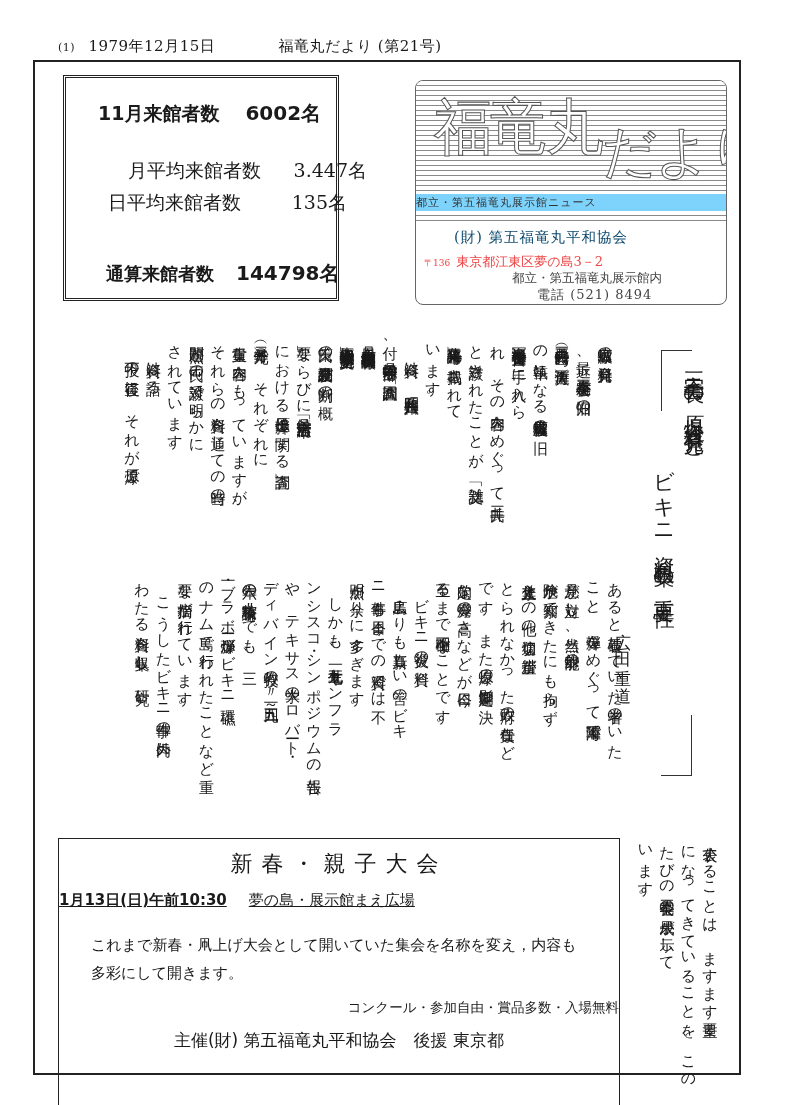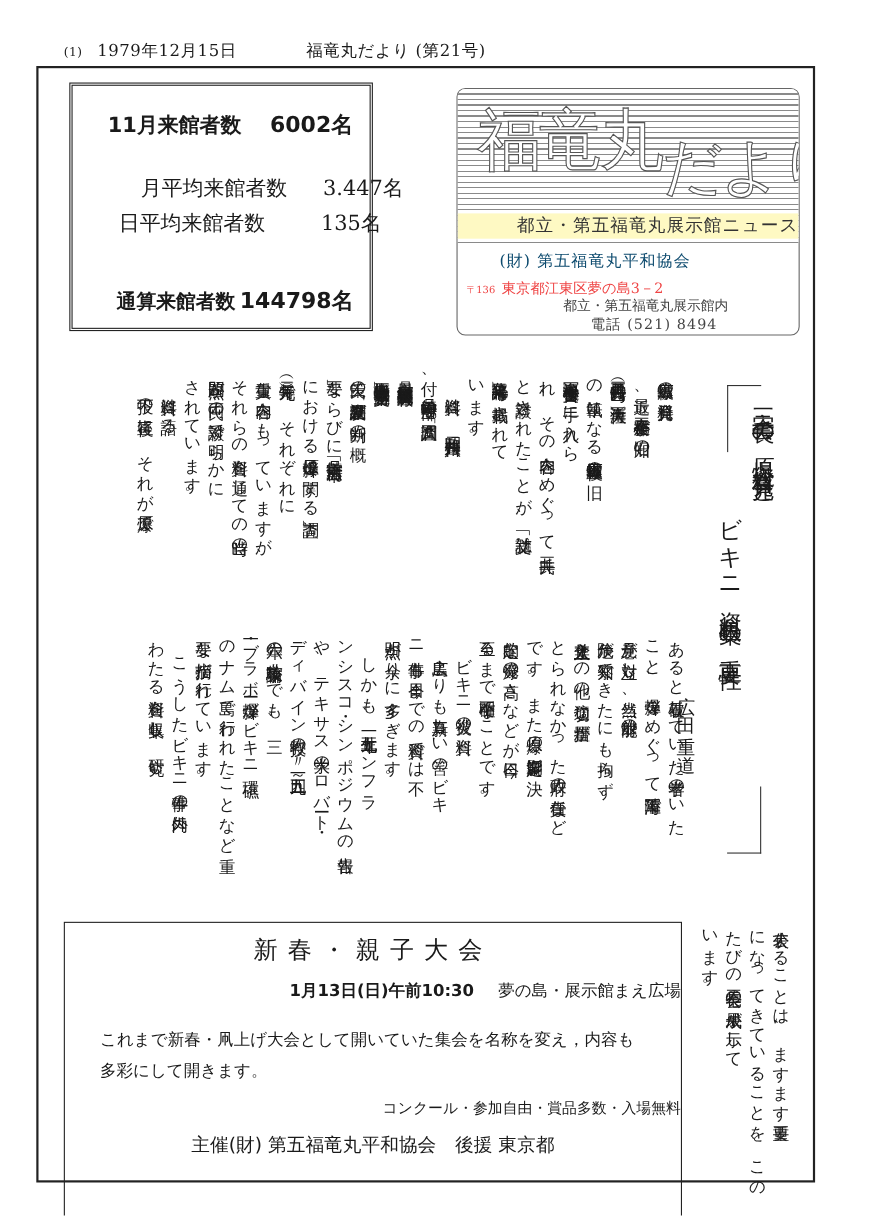--- a/index.html
+++ b/index.html
@@ -13,32 +13,32 @@
 
   
   .stats-box { left: 63px; top: 75px; width: 276px; height: 226px; border: 3px double #222; box-sizing: border-box; }
   .stat { position: absolute; white-space: nowrap; }
   .stat-main { left: 32px; top: 22px; font-family: "DejaVu Sans", sans-serif; font-weight: bold; font-size: 19px; }
   .stat-main .v { margin-left: 26px; font-size: 20px; }
   .stat-sub1 { left: 42px; top: 80px; font-size: 19px; margin-left: 20px; }
   .stat-sub2 { left: 42px; top: 112px; font-size: 19px; }
   .stat-sub1 .v, .stat-sub2 .v { display: inline-block; width: 96px; text-align: right; margin-left: 10px; }
   .stat-total { left: 40px; top: 182px; font-family: "DejaVu Sans", sans-serif; font-weight: bold; font-size: 18px; }
-  .stat-total .v { margin-left: 4px; font-size: 20px; }
+  .stat-total .v { margin-left: 22px; font-size: 20px; }
 
   
   .masthead { left: 415px; top: 80px; width: 312px; height: 225px; border: 1.5px solid #666; border-radius: 8px; box-sizing: border-box; overflow: hidden; }
   .mast-stripes { position: absolute; left: 0; top: 0; width: 100%; height: 140px;
      background: repeating-linear-gradient(to bottom, #ffffff 0px, #ffffff 4px, #8a8a8a 4px, #8a8a8a 5px); }
   .mast-title { position: absolute; left: 18px; top: 8px; font-size: 58px; color: #555; letter-spacing: -2px;
      font-family: "DejaVu Sans", sans-serif; font-weight: normal; white-space: nowrap; transform: scaleY(1.05);
      -webkit-text-stroke: 1px #555; color: #fff; }
   .mast-title .kana { font-size: 54px; position: relative; top: 22px; }
-  .mast-sub { position: absolute; left: 0; top: 113px; width: 100%; text-align: right; font-size: 16px;
-     font-family: "DejaVu Sans", sans-serif; color: #333; background: #fef9c3; padding: 1px 0; letter-spacing: 1px; }
+  .mast-sub { position: absolute; left: 0; top: 113px; width: 100%; text-align: left; font-size: 11px;
+     font-family: "DejaVu Sans", sans-serif; color: #333; background: #7dd3fc; padding: 1px 0; letter-spacing: 1px; }
   .mast-sub-line { position: absolute; top: 121px; height: 1px; background: #555; width: 30px; }
   .mast-org { position: absolute; left: 38px; top: 147px; font-size: 14.5px; color: #0c4a6e; white-space: nowrap; letter-spacing: 1px; }
   .mast-addr1 { position: absolute; left: 8px; top: 172px; font-size: 13px; color: #ef4444; white-space: nowrap; }
   .mast-addr1 .zip { font-size: 9px; margin-right: 6px; }
   .mast-addr2 { position: absolute; left: 96px; top: 189px; font-size: 12.5px; color: #444; white-space: nowrap; }
   .mast-addr3 { position: absolute; left: 121px; top: 205px; font-size: 13px; color: #444; white-space: nowrap; letter-spacing: 1px; }
 
   
   .vblock { writing-mode: vertical-rl; text-orientation: mixed; font-size: 15px; line-height: 21.5px;
             letter-spacing: 0.6px; white-space: pre; }
@@ -49,21 +49,21 @@
   .headline-sub { left: 650px; top: 455px; font-size: 21px; writing-mode: vertical-rl; letter-spacing: 4px; white-space: nowrap; }
   .bracket-tl { left: 661px; top: 350px; width: 30px; height: 60px; border-top: 1.5px solid #333; border-left: 1.5px solid #333; }
   .bracket-br { left: 661px; top: 715px; width: 30px; height: 60px; border-bottom: 1.5px solid #333; border-right: 1.5px solid #333; }
   .byline { left: 612px; top: 620px; font-size: 17px; writing-mode: vertical-rl; letter-spacing: 18px; white-space: nowrap; }
 
   .tail-body { left: 625px; top: 835px; width: 95px; height: 230px; }
 
   
   .event-box { left: 58px; top: 838px; width: 562px; height: 288px; border: 1.5px solid #222; box-sizing: border-box; }
   .ev-title { position: absolute; left: 0; top: 10px; width: 100%; text-align: center; font-size: 22px; letter-spacing: 9px; }
-  .ev-when { position: absolute; left: 0; top: 52px; width: 100%; text-align: right; font-size: 15px; font-family: "DejaVu Sans", sans-serif; font-weight: bold; white-space: nowrap; }
+  .ev-when { position: absolute; left: 0; top: 52px; width: 100%; text-align: left; font-size: 15px; font-family: "DejaVu Sans", sans-serif; font-weight: bold; white-space: nowrap; text-decoration: underline; }
   .ev-when .place { margin-left: 22px; font-weight: normal; font-family: "DejaVu Serif", serif; }
   .ev-desc { position: absolute; left: 32px; top: 92px; width: 500px; font-size: 15px; line-height: 28px; font-family: "DejaVu Sans", sans-serif; }
   .ev-notes { position: absolute; left: 0; top: 160px; width: 100%; text-align: right; font-size: 13.5px; font-family: "DejaVu Sans", sans-serif; }
   .ev-sponsor { position: absolute; left: 0; top: 190px; width: 100%; text-align: center; font-size: 17px; font-family: "DejaVu Sans", sans-serif; white-space: nowrap; }
 </style>
 </head>
 <body>
 
 <div class="abs header-line">
   <span class="num">(1)</span>

